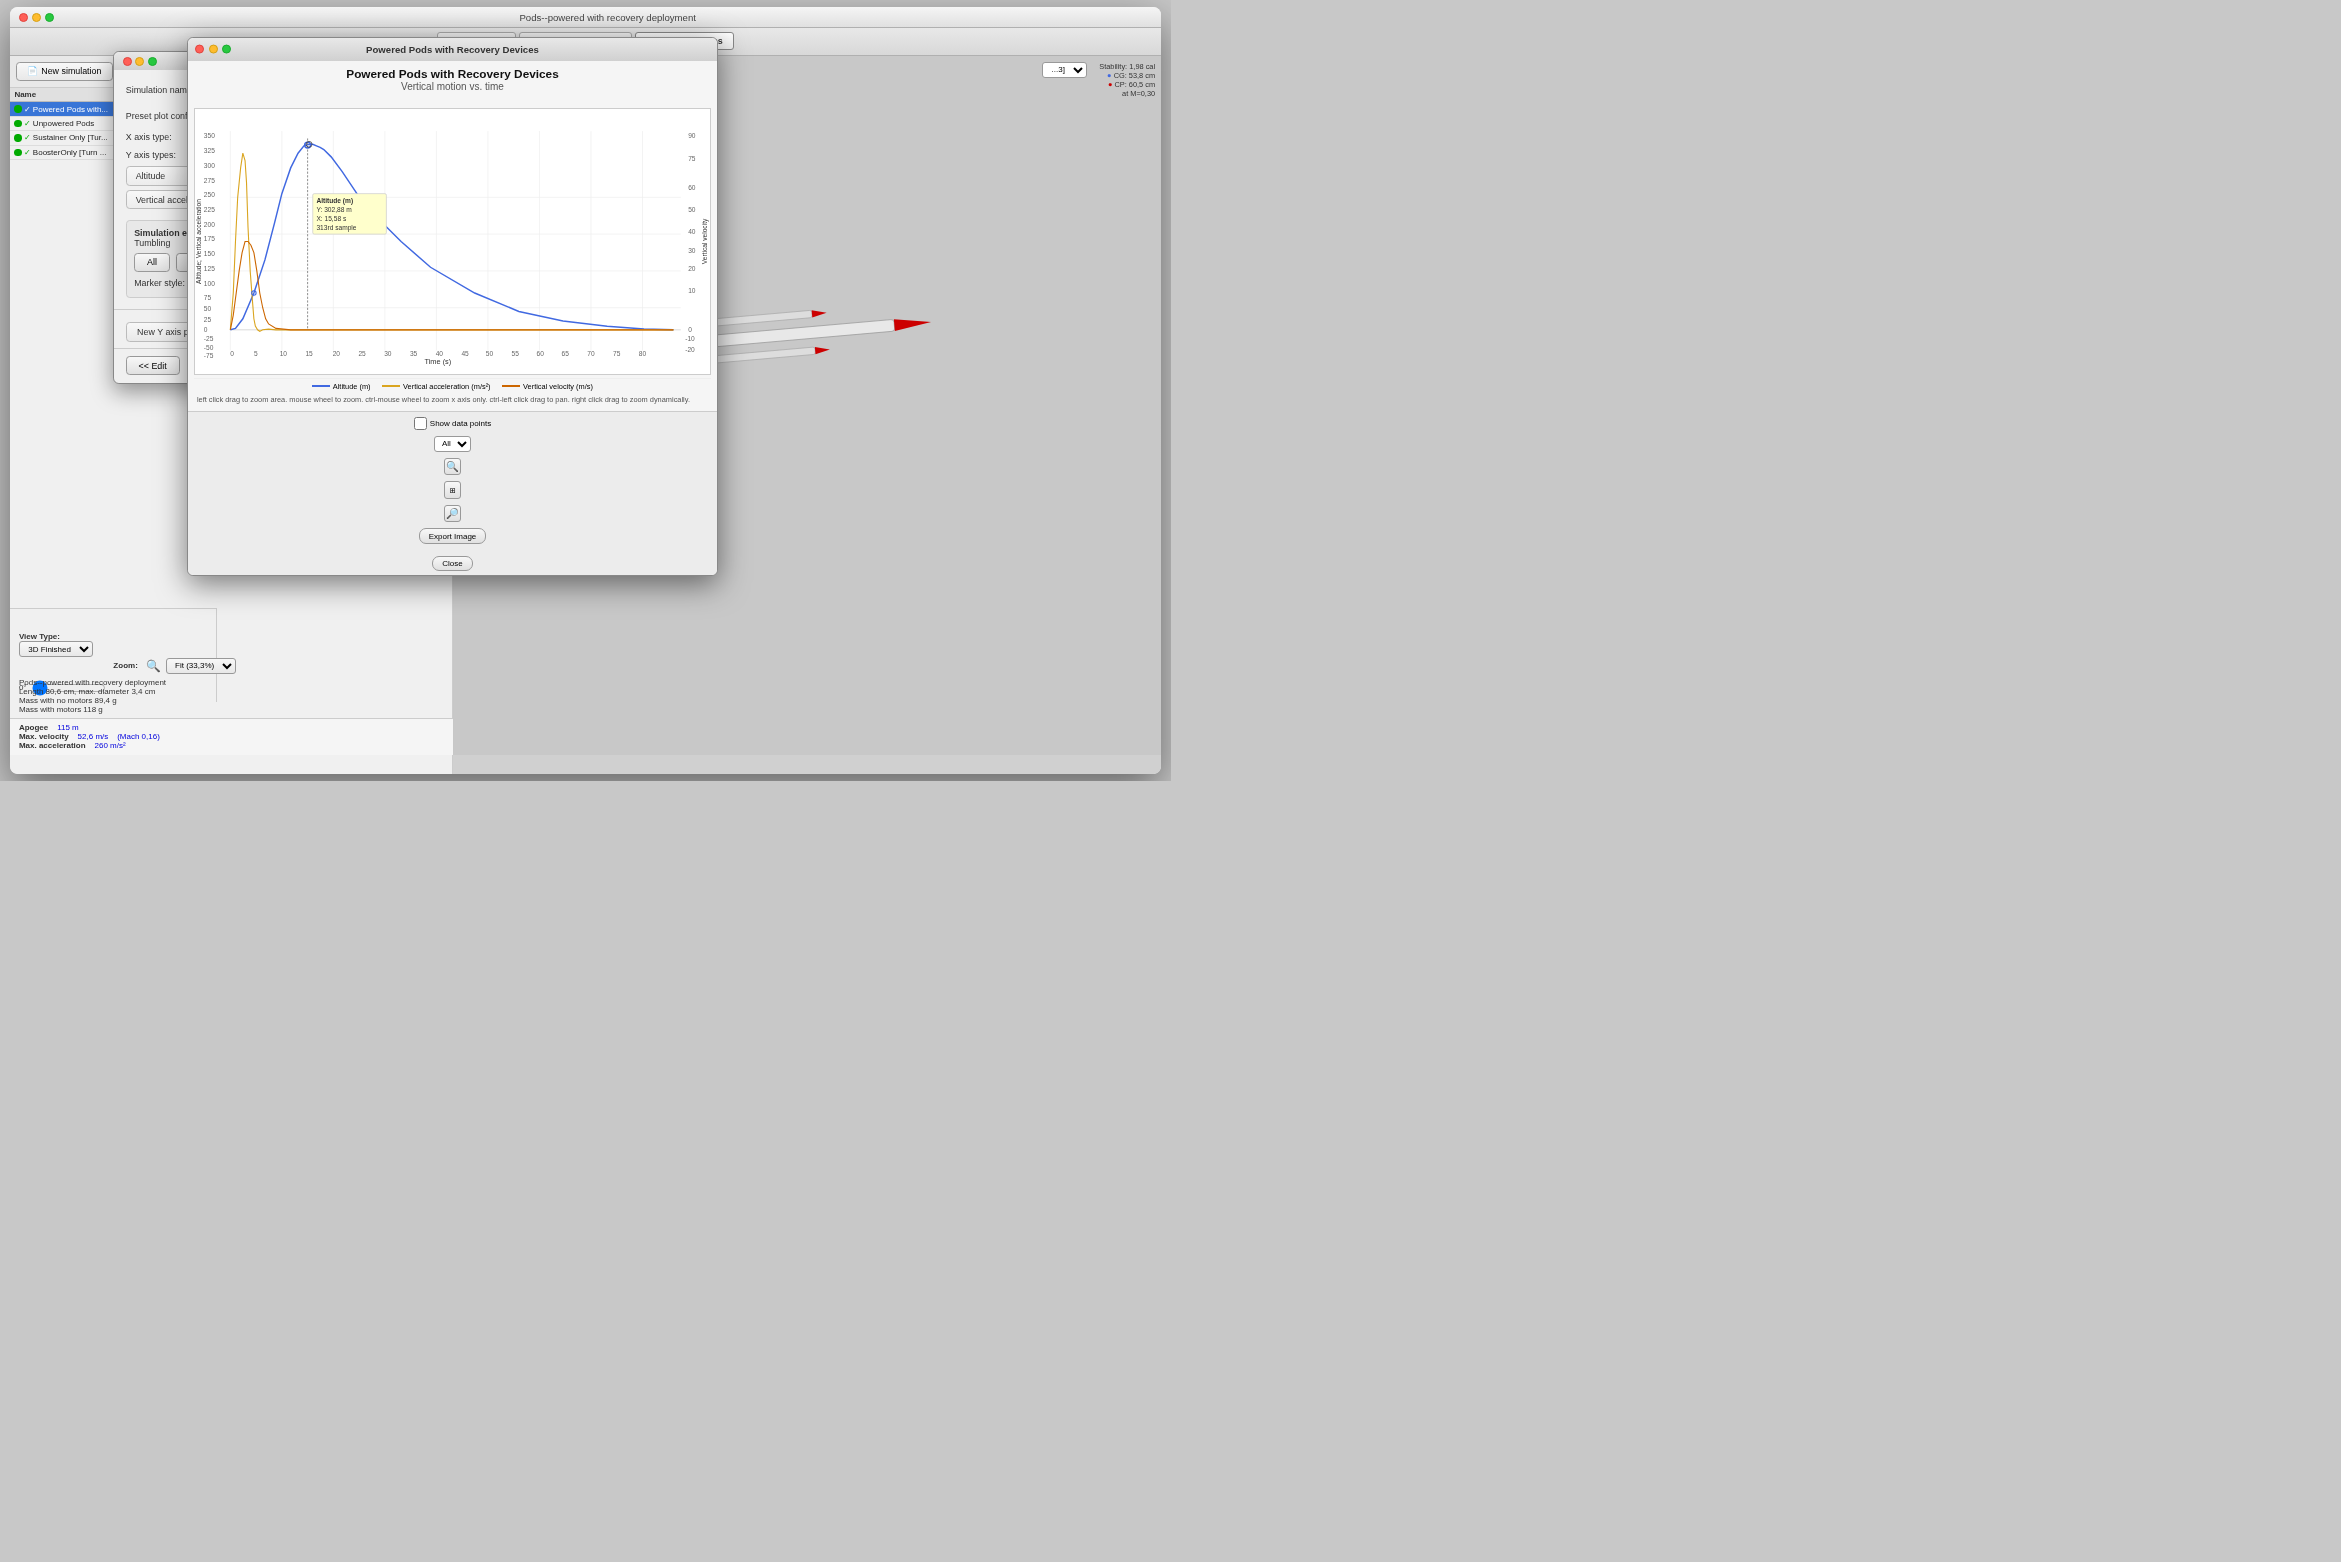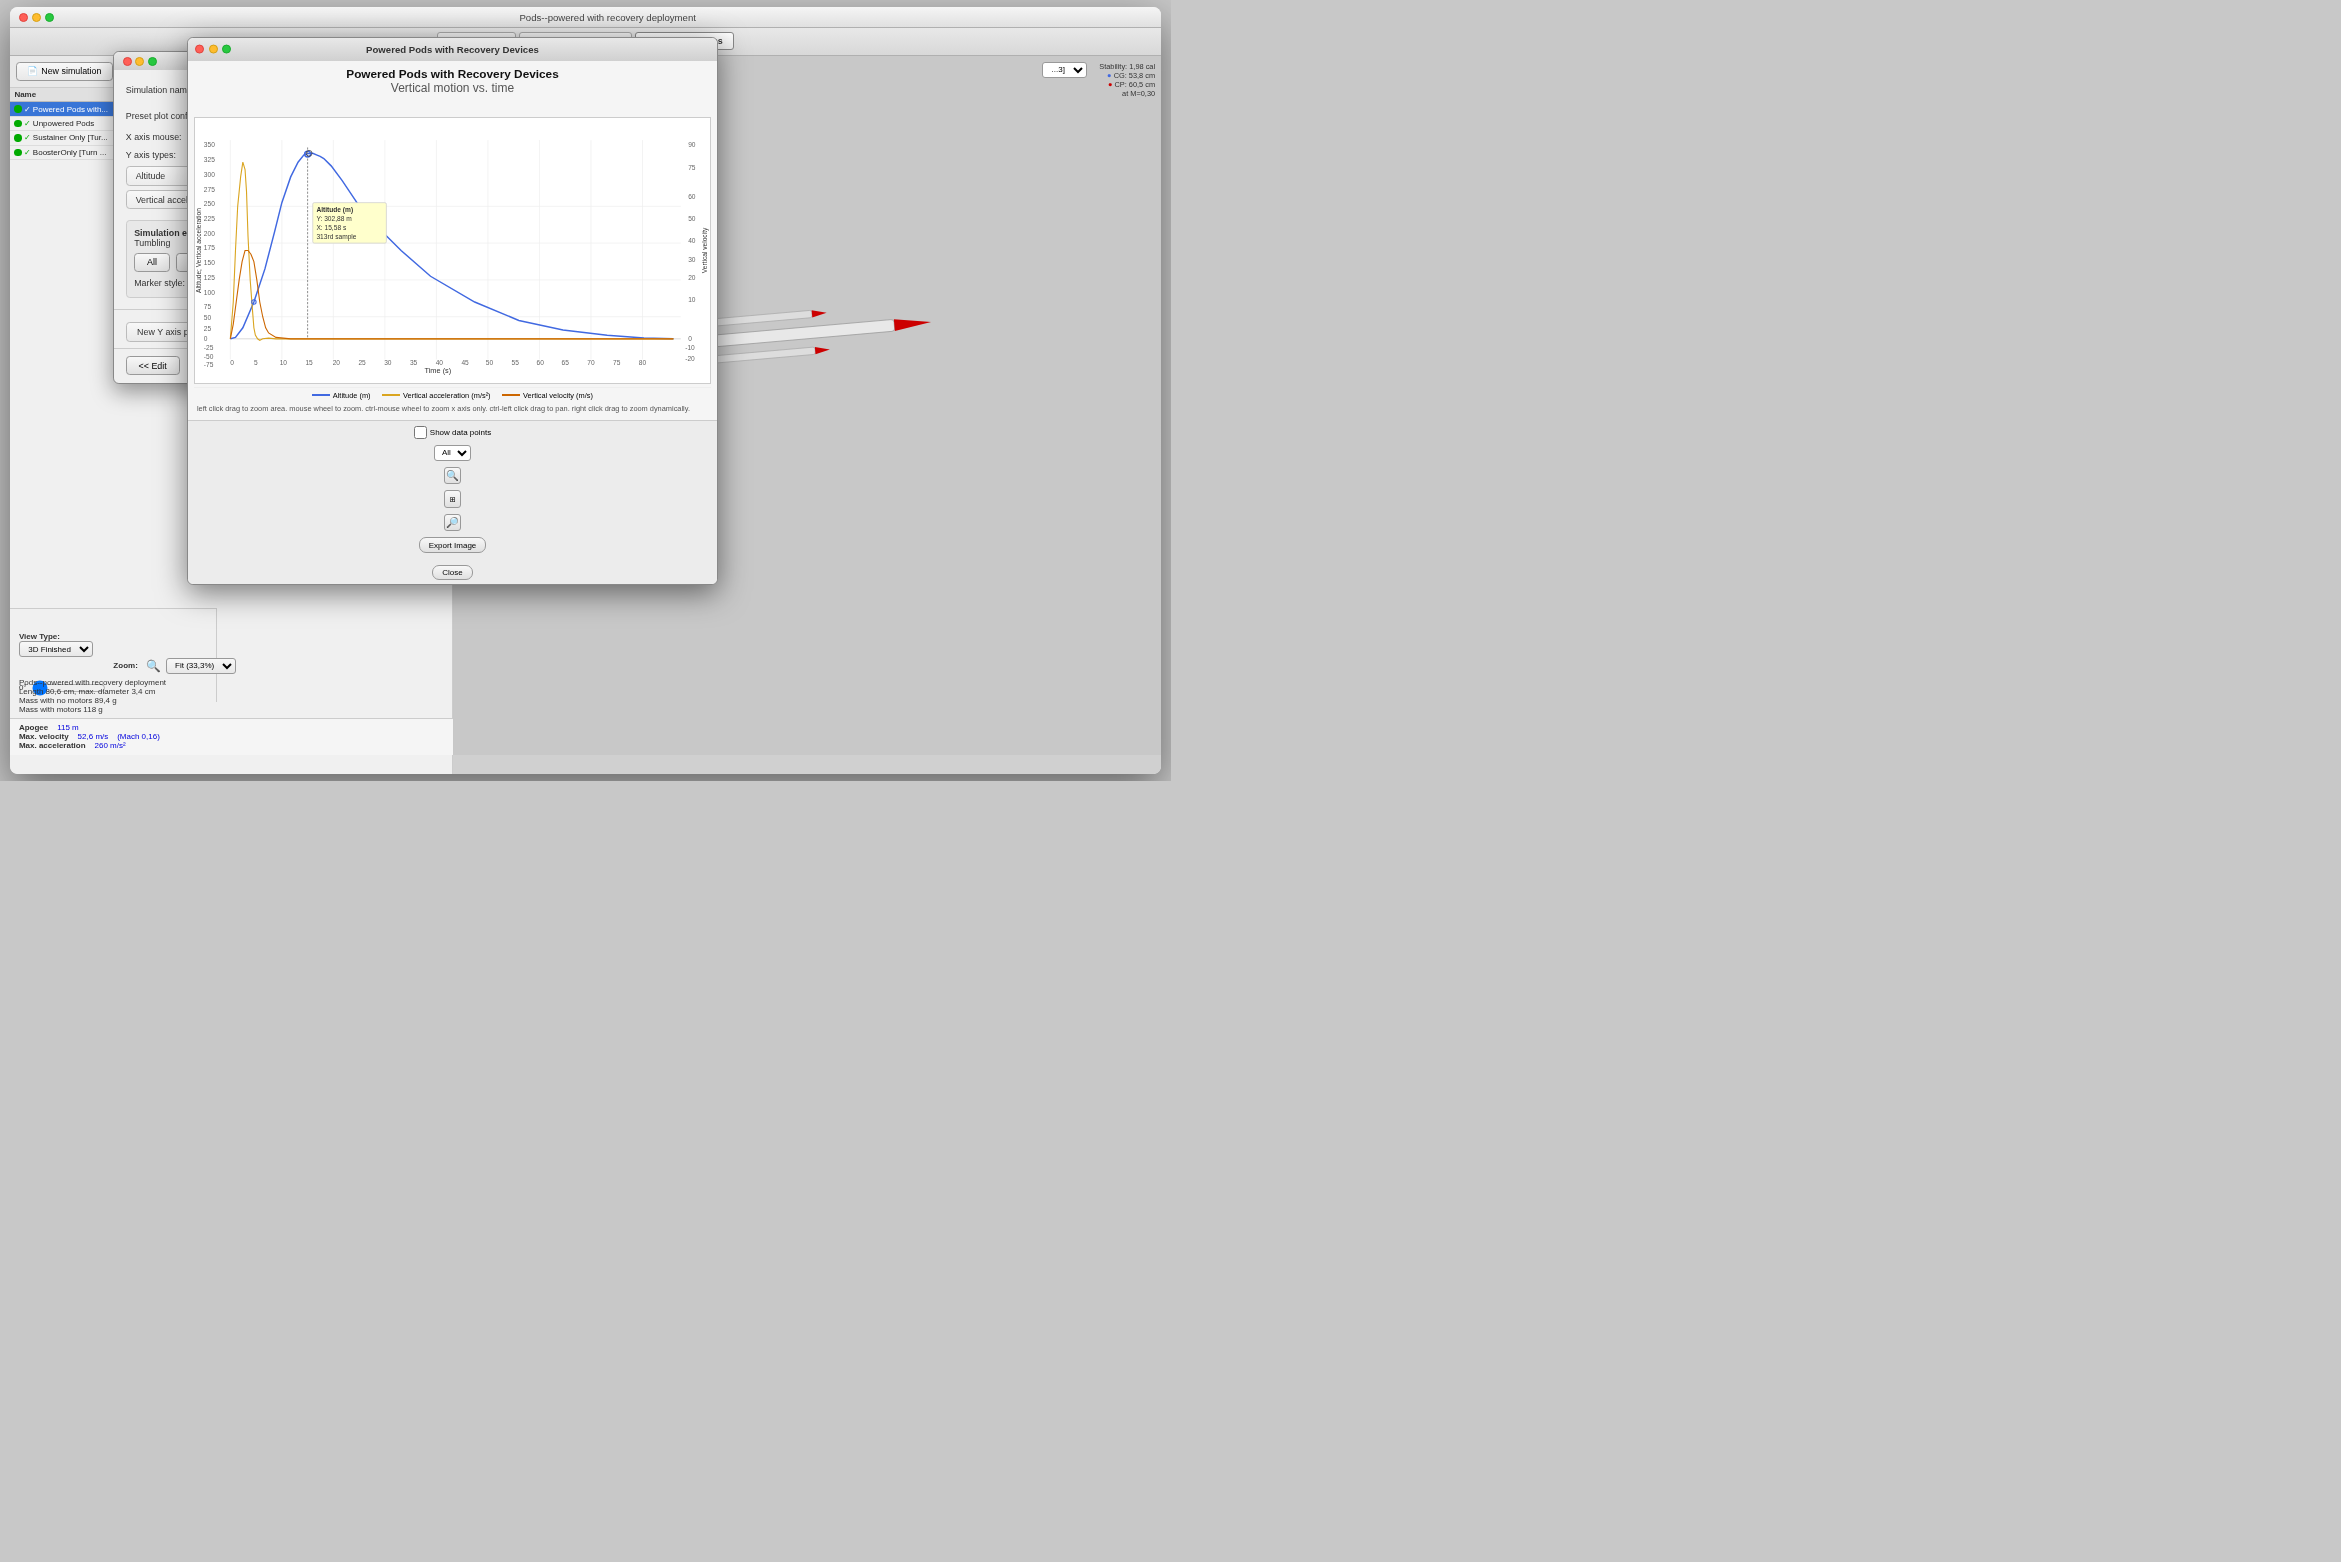--- a/index.html
+++ b/index.html
@@ -323,24 +323,24 @@
     .chart-body {
       padding: 5.9px;
     }
     .chart-title-main {
       font-size: 11.8px;
       font-weight: bold;
       text-align: center;
       color: #111;
     }
     .chart-subtitle {
-      font-size: 12px;
+      font-size: 10px;
       text-align: center;
       color: #555;
-      margin-bottom: 22px;
+      margin-bottom: 16px;
     }
     .chart-area {
       position: relative;
       height: 267px;
       background: white;
       border: 0.7px solid #ccc;
       margin: 3px 0;
     }
     svg.chart-svg {
       width: 100%;
@@ -683,21 +683,21 @@
         <span class="form-label">Simulation name:</span>
         <input type="text" class="form-input" value="Powered Pods w" style="">
       </div>
 
       <div class="preset-section">
         <span class="form-label">Preset plot configurations:</span>
         <select style="border:0.7px solid #aaa; border-radius:3px; padding:1.5px 4.4px; font-size:8.9px;"></select>
       </div>
 
       <div class="form-row">
-        <span class="form-label">X axis mouse:</span>
+        <span class="form-label">X axis type:</span>
         <span style="font-size:8.9px; color:#333;">Time</span>
       </div>
 
       <div>
         <div class="y-axis-types-label">Y axis types:</div>
         <div id="y-axis-items"><div class="y-axis-item">Altitude</div><div class="y-axis-item">Vertical velocity</div><div class="y-axis-item">Vertical acceleration</div></div>
       </div>
 
       <div class="marker-section">
         <div style="font-size:8.9px; color:#333; font-weight:600;">Simulation end</div>

